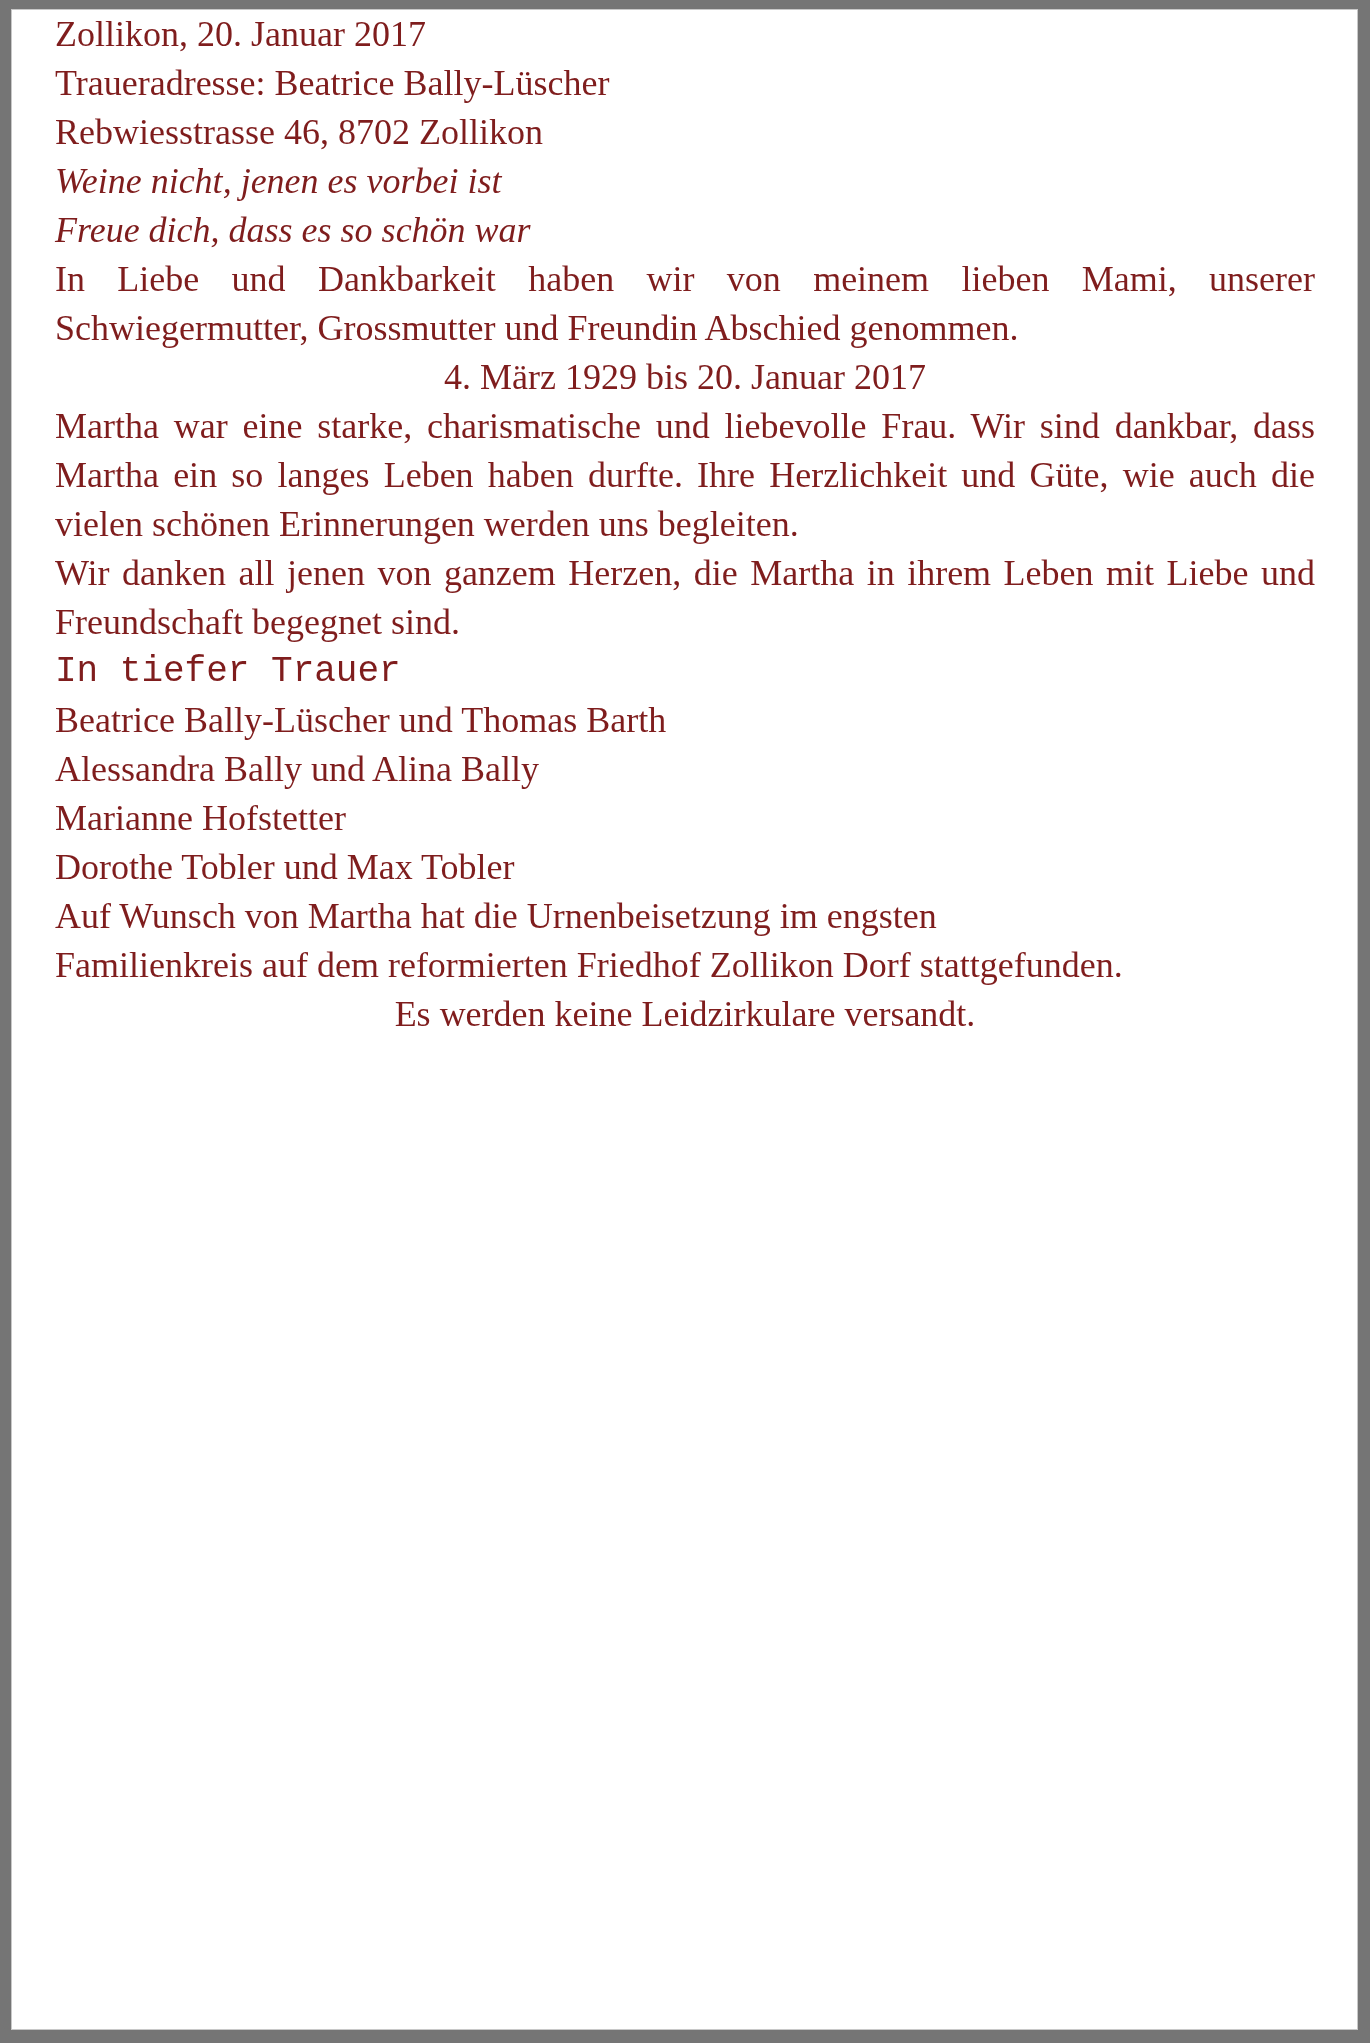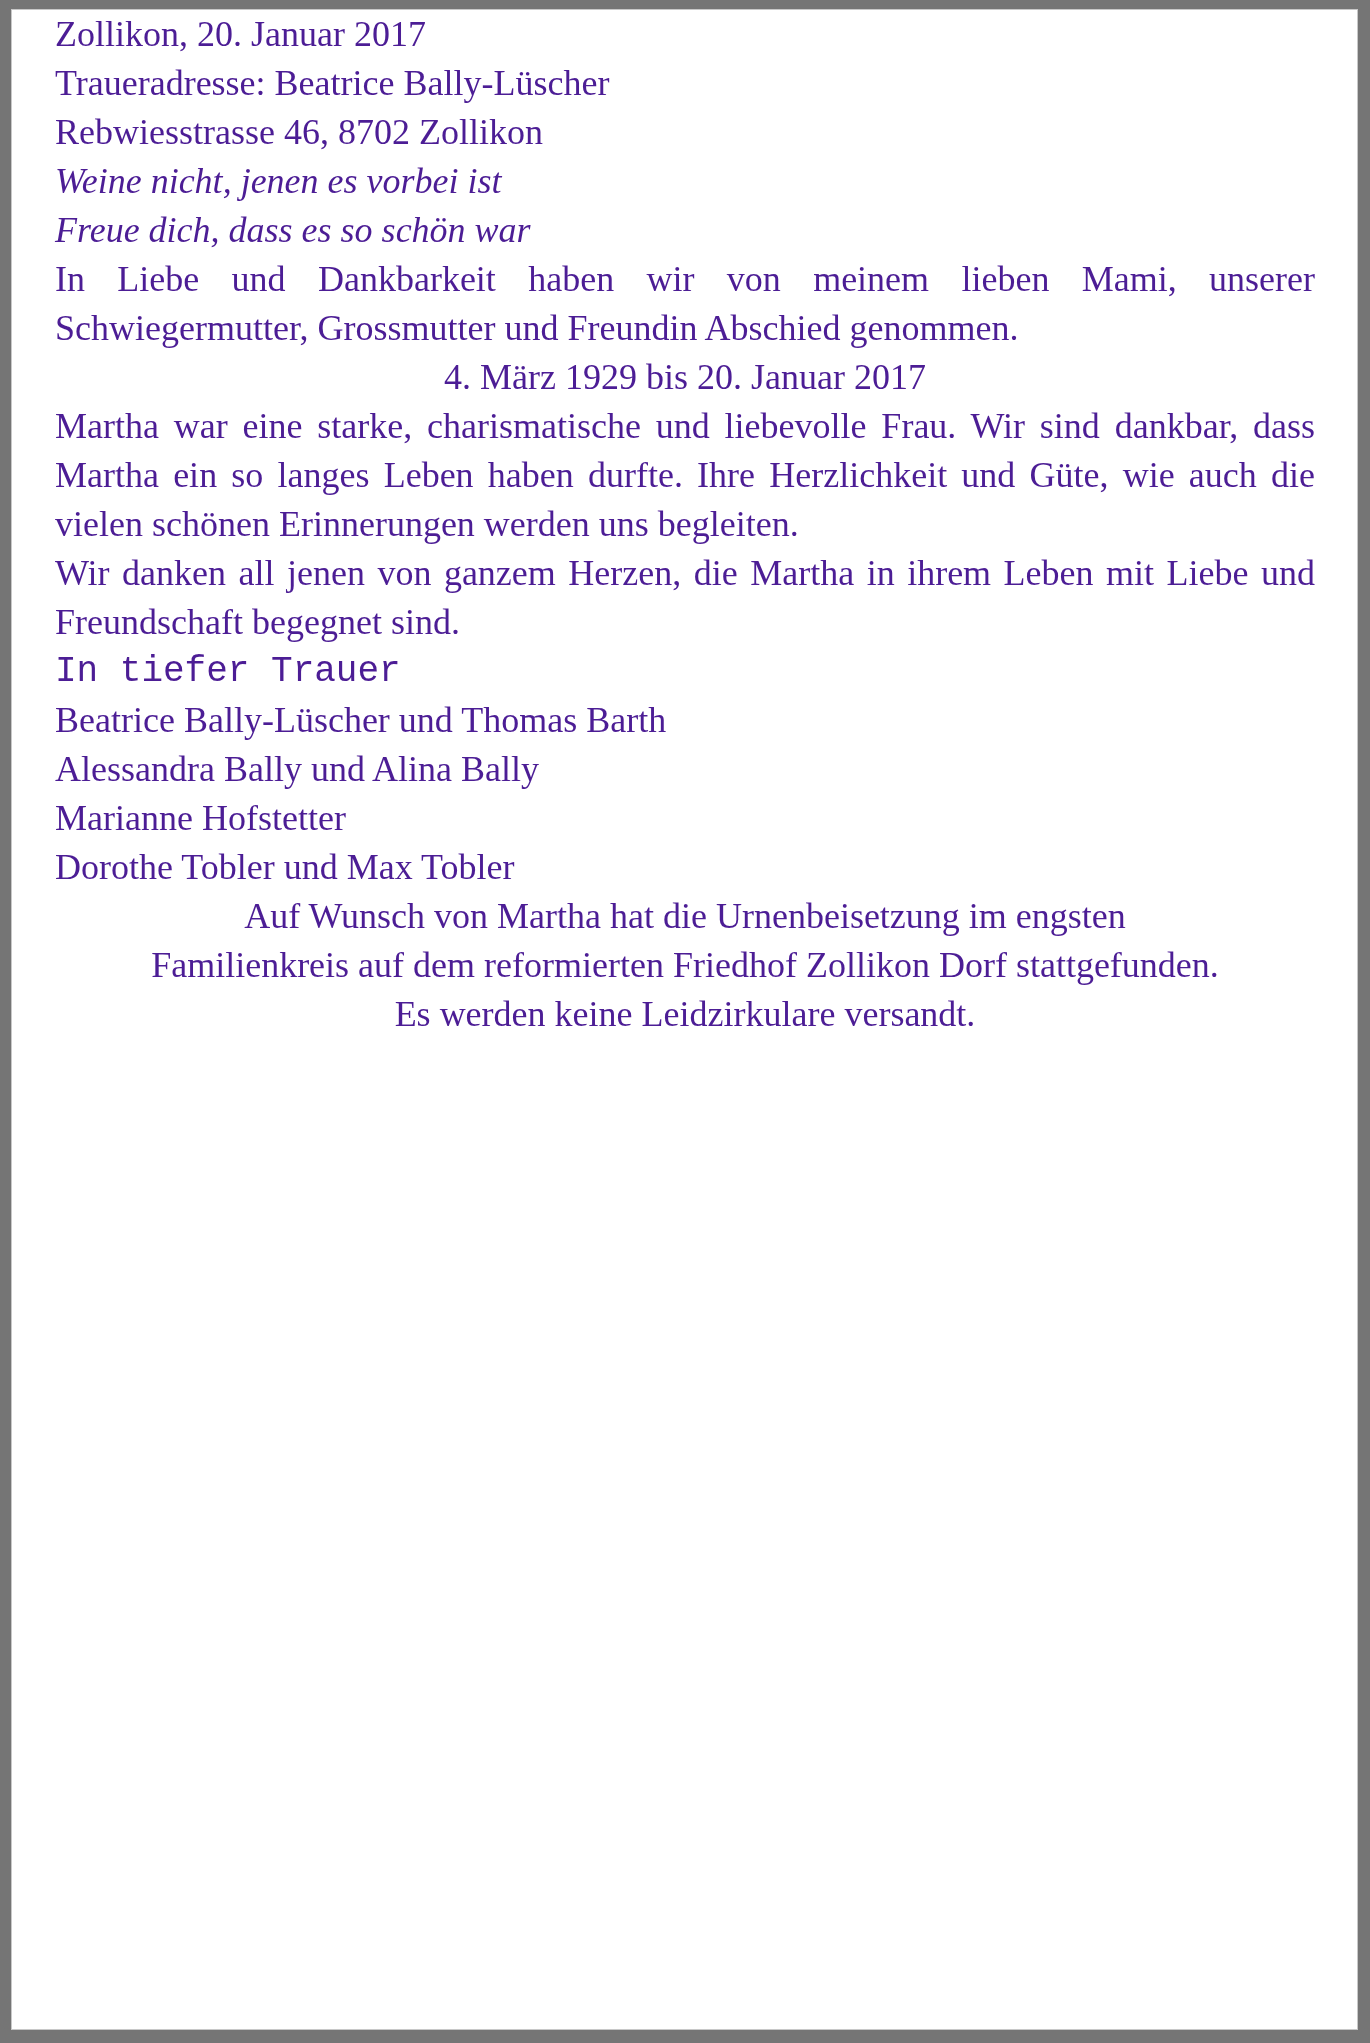--- a/index.html
+++ b/index.html
@@ -49,29 +49,29 @@
     font-size: 60px;
     line-height: 66px;
     font-weight: bold;
     text-align: center;
   }
   .lifedates  { margin: 36px 0 0 0; text-align: center; }
   .tribute    { margin: 101px 0 0 0; text-align: justify; }
   .thanks     { margin: 54px 0 0 0; text-align: justify; }
   .grief      { margin: 69px 0 0 275px; font-family: Liberation Mono, monospace; }
   .mourners   { margin: 54px 0 0 275px; }
-  .burial     { margin: 124px 0 0 0; text-align: center; }
+  .burial     { margin: 124px 0 0 0; }
   .circulars  { margin: 66px 0 0 0; text-align: center; }
 </style>
 </head>
 <body style="background: rgb(117, 117, 117);">
 
 <div class="frame" style="background: rgb(117, 117, 117);">
   <div class="page" style="background: rgb(255, 255, 255);">
-    <div class="content" style="color: #4c1d95;">
+    <div class="content" style="color: #7f1d1d;">
 
       <p class="dateline">Zollikon, 20. Januar 2017</p>
 
       <p class="address pre">Traueradresse: Beatrice Bally-Lüscher
 Rebwiesstrasse 46, 8702 Zollikon</p>
 
       <p class="epigraph pre">Weine nicht, jenen es vorbei ist
 Freue dich, dass es so schön war</p>
 
       <p class="intro">In Liebe und Dankbarkeit haben wir von meinem lieben Mami, unserer Schwiegermutter, Grossmutter und Freundin Abschied genommen.</p>

